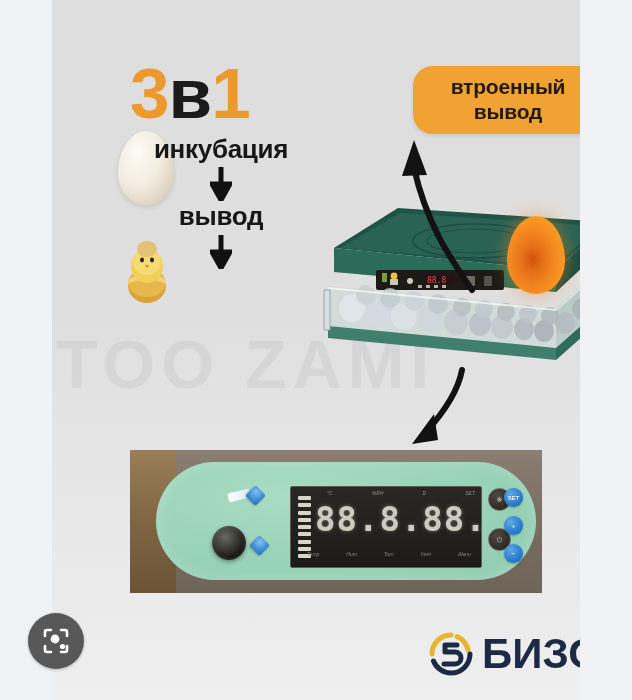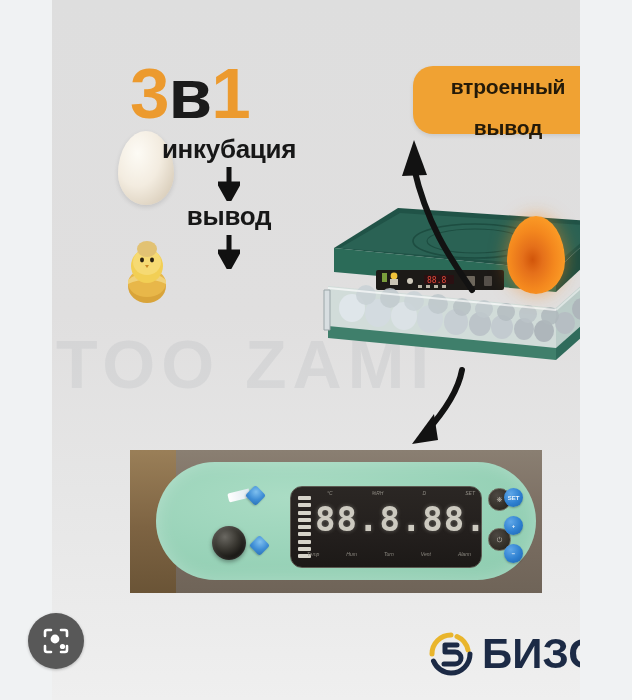--- a/index.html
+++ b/index.html
@@ -33,21 +33,21 @@
   
   .headline{
     position:absolute;left:78px;top:58px;
     font-size:71px;font-weight:800;line-height:1;
     letter-spacing:-1px;
   }
   .headline .o{color:#ec9a2e;}
   .headline .k{color:#1b1b1b;}
 
   
-  .steps{position:absolute;left:62px;top:136px;width:230px;text-align:center;}
+  .steps{position:absolute;left:54px;top:136px;width:230px;text-align:center;}
   .step{
     font-size:26px;font-weight:800;color:#171717;
     line-height:1.05;letter-spacing:-.3px;
   }
   .arrow-d{
     display:block;margin:4px auto 2px;width:22px;height:34px;
   }
 
   
   .egg-photo{
@@ -62,21 +62,21 @@
 
   
   .badge{
     position:absolute;left:361px;top:66px;width:190px;height:68px;
     background:#f0a233;border-radius:20px;
     box-shadow:0 2px 4px rgba(0,0,0,.10);
     display:flex;flex-direction:column;align-items:center;justify-content:center;
   }
   .badge span{
     display:block;color:#241a09;font-weight:800;font-size:21px;
-    line-height:1.18;letter-spacing:-.2px;margin-top:16px;
+    line-height:1.18;letter-spacing:-.2px;
   }
 
   
   .incubator{position:absolute;left:268px;top:196px;width:310px;height:215px;}
 
   
   .ovo-egg{
     position:absolute;left:455px;top:216px;width:58px;height:78px;
     border-radius:50% 50% 50% 50%/58% 58% 42% 42%;
     background:radial-gradient(ellipse at 44% 56%,#d1550a 0%,#e5701a 22%,#f4881e 48%,#fb9b26 72%,#f58b18 100%);
@@ -100,21 +100,21 @@
   .panel-pill{
     position:absolute;left:26px;top:12px;width:380px;height:118px;
     background:radial-gradient(ellipse at 35% 30%,#aadcc4 0%,#9bd4ba 45%,#8ccbae 100%);
     border-radius:60px;
     box-shadow:inset 0 0 18px rgba(255,255,255,.25);
   }
   .lcd{
     position:absolute;left:134px;top:24px;width:190px;height:80px;
     background:linear-gradient(180deg,#2b2724 0%,#231f1d 60%,#1c1917 100%);
     border:1px solid #5c5a52;
-    border-radius:12px;
+    border-radius:2px;
   }
   .bars{position:absolute;left:7px;top:9px;width:13px;height:62px;
     display:flex;flex-direction:column;justify-content:space-between;}
   .bars i{display:block;width:13px;height:4px;background:#d7d4ca;border-radius:1px;}
   .digits{
     position:absolute;left:24px;top:12px;
     font-family:"DejaVu Sans Mono",monospace;
     font-size:34px;font-weight:700;color:#cdcac0;letter-spacing:1px;
     text-shadow:0 0 4px rgba(220,220,210,.35);
   }

